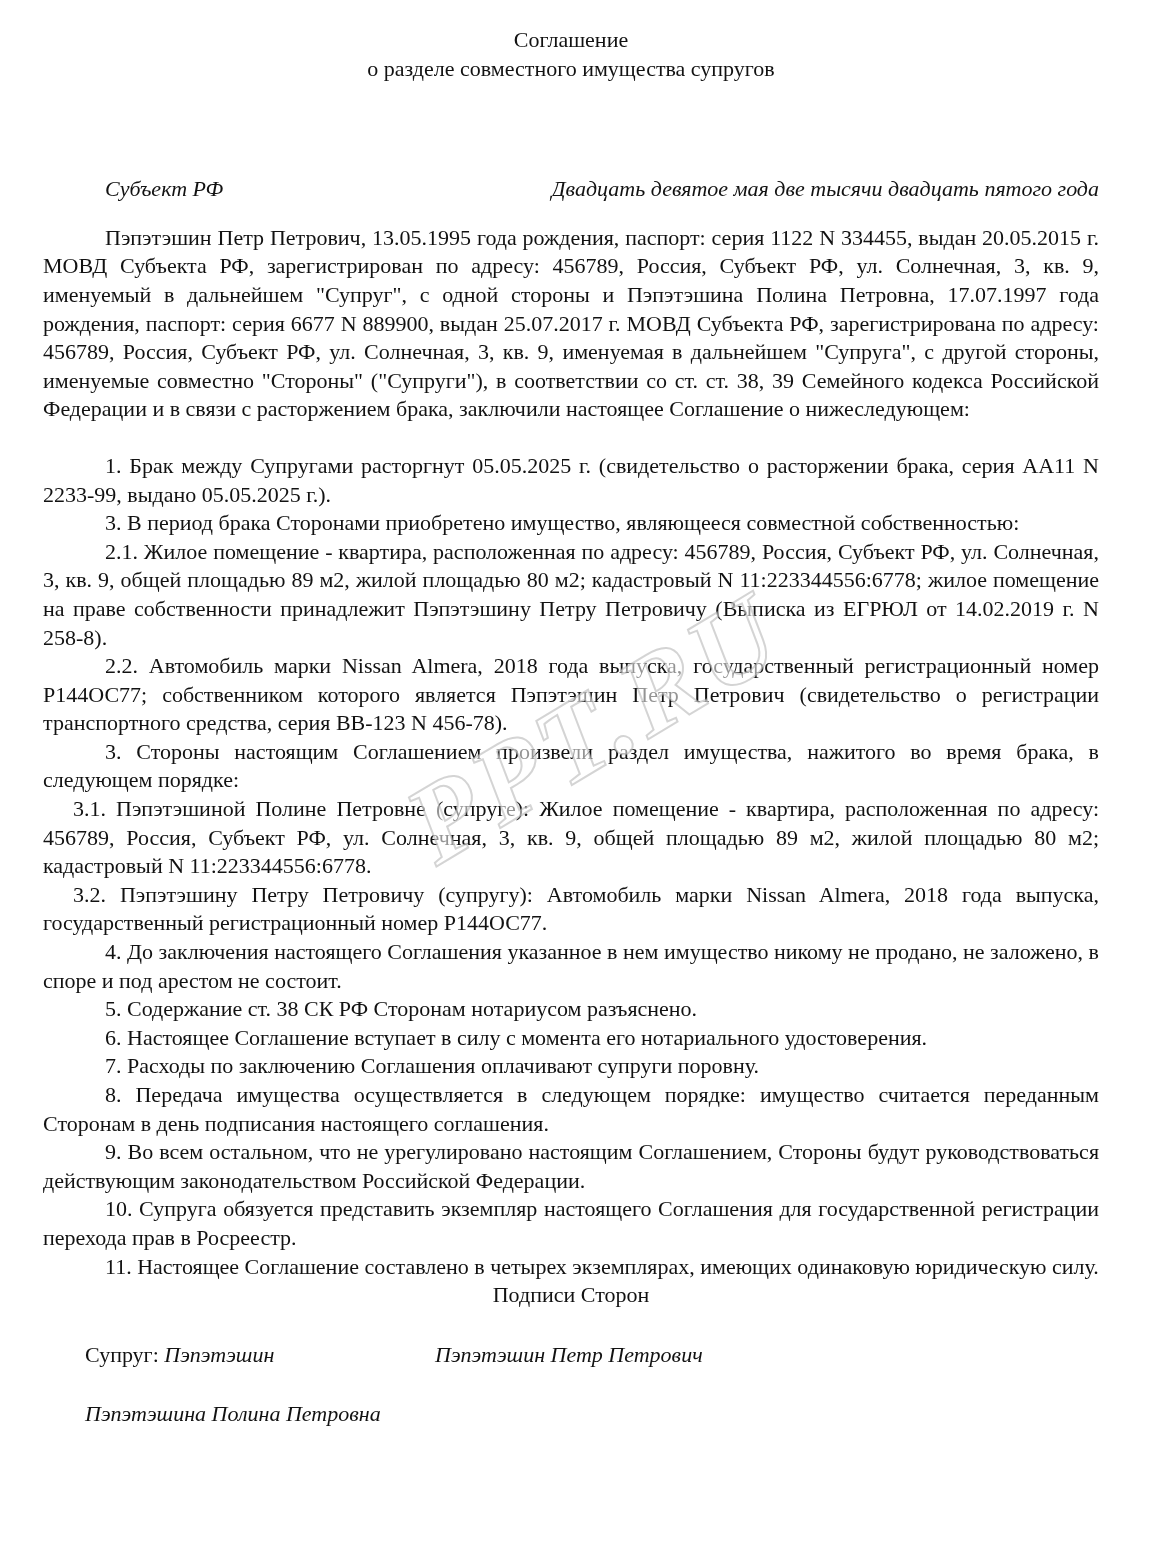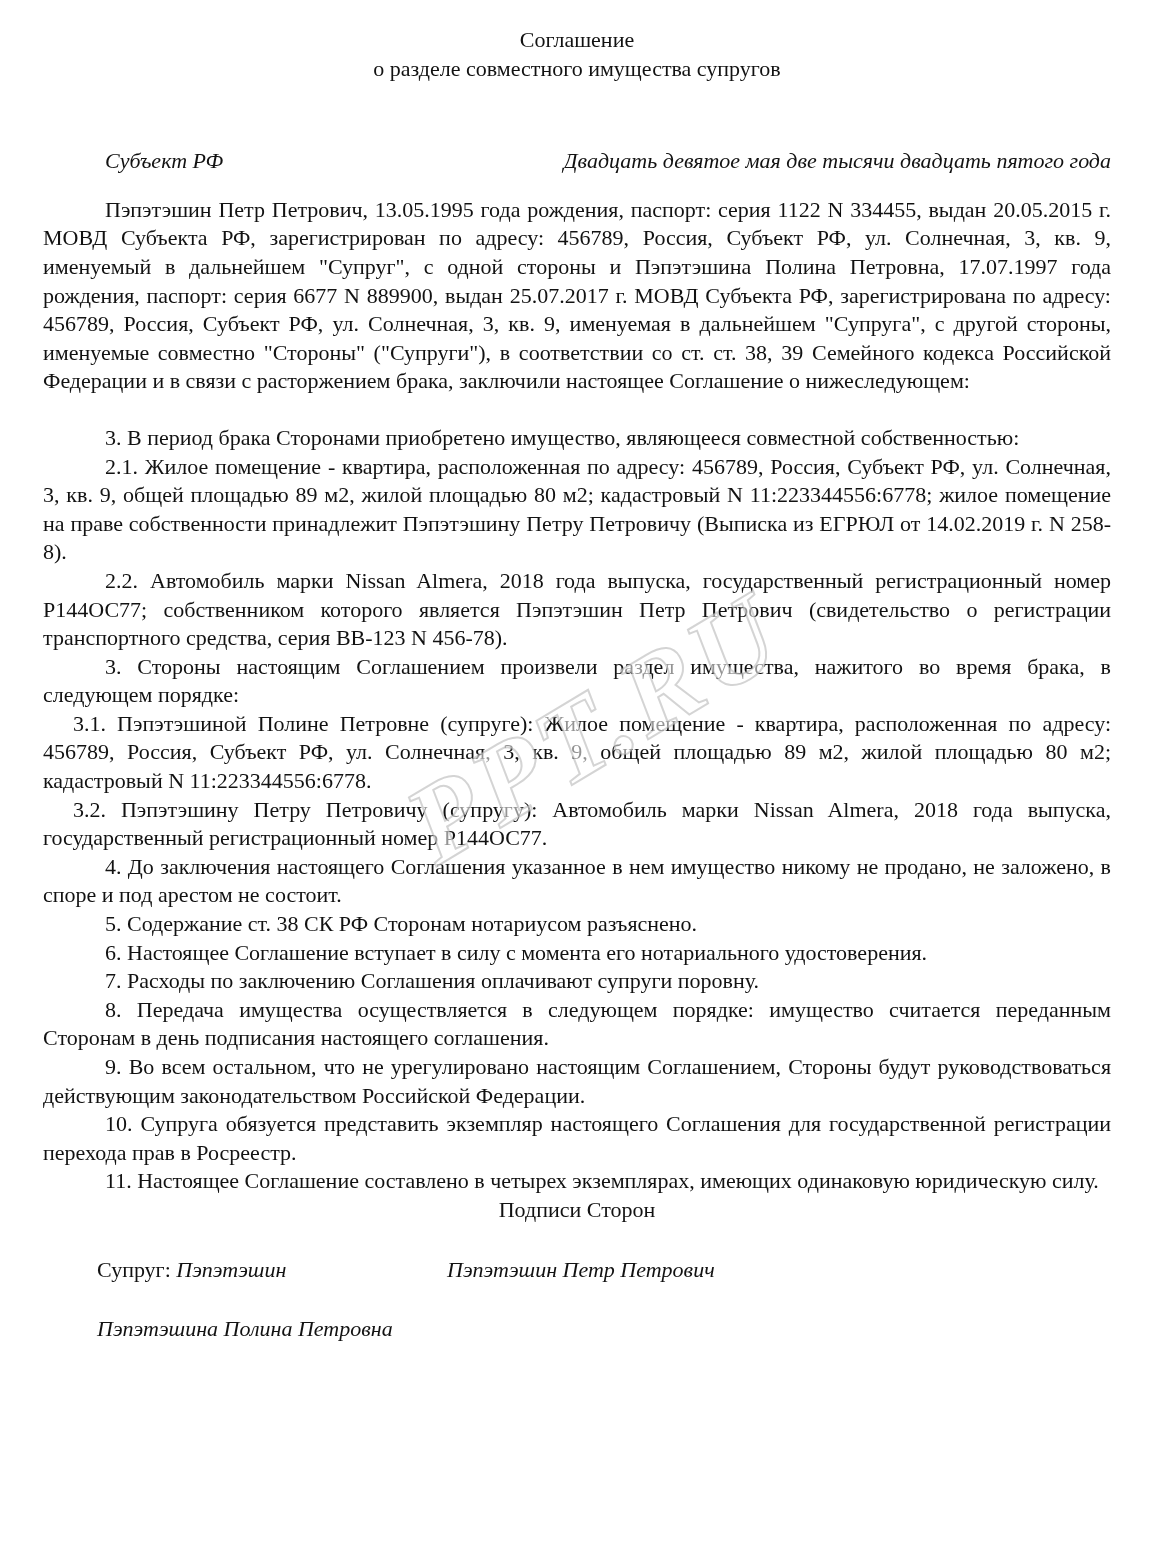--- a/index.html
+++ b/index.html
@@ -13,50 +13,50 @@
     position: relative;
     overflow: hidden;
     font-family: "Liberation Serif", serif;
     font-size: 22px;
     line-height: 1.3;
     color: #121212;
   }
   .page {
     position: relative;
     z-index: 1;
-    padding: 26px 48px 0 43px;
+    padding: 26px 60px 0 43px;
   }
   .title-block { text-align: center; }
   .title-block div { margin: 0; }
   .dateline {
     display: flex;
     justify-content: space-between;
     align-items: baseline;
-    margin-top: 64px;
+    margin-top: 92px;
     font-style: italic;
   }
   .dateline .place { margin-left: 62px; }
   .intro {
     margin: 20px 0 0 0;
     text-align: justify;
     text-indent: 62px;
   }
   .clauses { margin-top: 28px; }
   .clause {
     margin: 0;
     text-align: justify;
     text-indent: 62px;
   }
   .clause.small-indent { text-indent: 30px; }
   .sig-heading {
     text-align: center;
   }
   .sig-row {
     display: flex;
-    margin-left: 54px;
+    margin-left: 42px;
     margin-top: 31px;
     align-items: center;
   }
   .sig-row:first-of-type { margin-top: 40px; }
   .sig-left { width: 350px; flex: 0 0 350px; }
   .sig-signature, .sig-name { font-style: italic; }
   .watermark {
     position: absolute;
     left: 345px;
     top: 655px;
@@ -86,20 +86,21 @@
   </div>
 
   <div class="dateline">
     <span class="place">Субъект РФ</span>
     <span class="date">Двадцать девятое мая две тысячи двадцать пятого года</span>
   </div>
 
   <p class="intro">Пэпэтэшин Петр Петрович, 13.05.1995 года рождения, паспорт: серия 1122 N 334455, выдан 20.05.2015 г. МОВД Субъекта РФ, зарегистрирован по адресу: 456789, Россия, Субъект РФ, ул. Солнечная, 3, кв. 9, именуемый в дальнейшем "Супруг", с одной стороны и Пэпэтэшина Полина Петровна, 17.07.1997 года рождения, паспорт: серия 6677 N 889900, выдан 25.07.2017 г. МОВД Субъекта РФ, зарегистрирована по адресу: 456789, Россия, Субъект РФ, ул. Солнечная, 3, кв. 9, именуемая в дальнейшем "Супруга", с другой стороны, именуемые совместно "Стороны" ("Супруги"), в соответствии со ст. ст. 38, 39 Семейного кодекса Российской Федерации и в связи с расторжением брака, заключили настоящее Соглашение о нижеследующем:</p>
 
   <div class="clauses" id="clauses">
+  <p class="clause">1. Брак между Супругами расторгнут 05.05.2025 г. (свидетельство о расторжении брака, серия АА11 N 2233-99, выдано 05.05.2025 г.).</p>
 
   <p class="clause">3. В период брака Сторонами приобретено имущество, являющееся совместной собственностью:</p>
 
   <p class="clause">2.1. Жилое помещение - квартира, расположенная по адресу: 456789, Россия, Субъект РФ, ул. Солнечная, 3, кв. 9, общей площадью 89 м2, жилой площадью 80 м2; кадастровый N 11:223344556:6778; жилое помещение на праве собственности принадлежит Пэпэтэшину Петру Петровичу (Выписка из ЕГРЮЛ от 14.02.2019 г. N 258-8).</p>
 
   <p class="clause">2.2. Автомобиль марки Nissan Almera, 2018 года выпуска, государственный регистрационный номер Р144ОС77; собственником которого является Пэпэтэшин Петр Петрович (свидетельство о регистрации транспортного средства, серия ВВ-123 N 456-78).</p>
 
   <p class="clause">3. Стороны настоящим Соглашением произвели раздел имущества, нажитого во время брака, в следующем порядке:</p>
 
   <p class="clause small-indent">3.1. Пэпэтэшиной Полине Петровне (супруге): Жилое помещение - квартира, расположенная по адресу: 456789, Россия, Субъект РФ, ул. Солнечная, 3, кв. 9, общей площадью 89 м2, жилой площадью 80 м2; кадастровый N 11:223344556:6778.</p>

